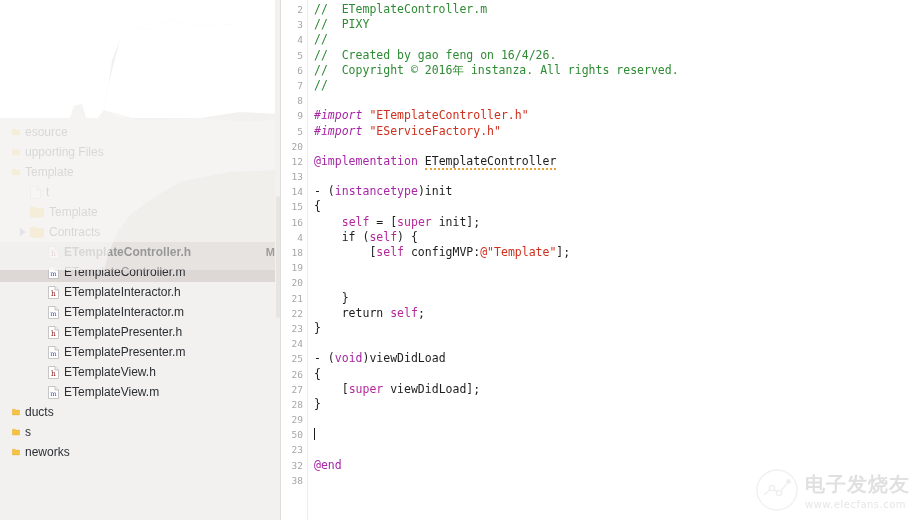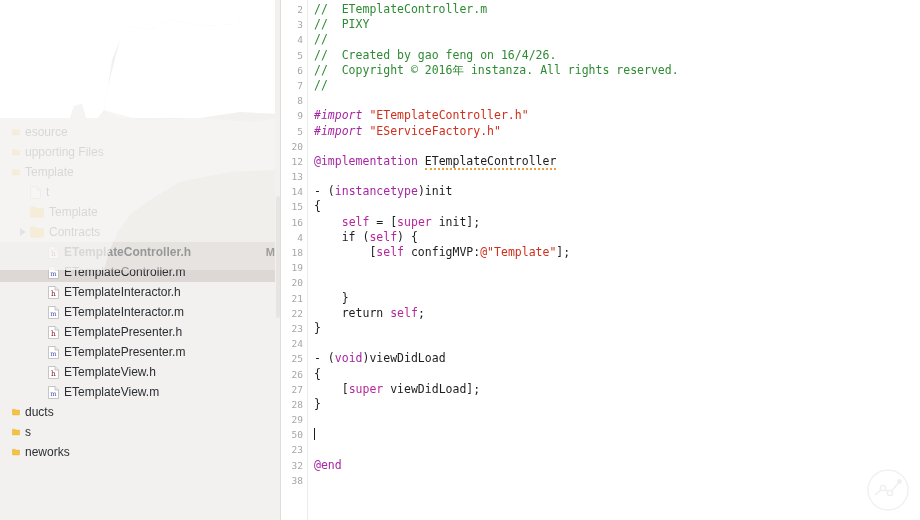--- a/index.html
+++ b/index.html
@@ -516,15 +516,19 @@
   </div>
 
   <div id="watermark">
     <svg width="44" height="44" viewBox="0 0 44 44">
       <circle cx="22" cy="22" r="20" fill="none" stroke="#cfcfcf" stroke-width="1.4"></circle>
       <path d="M9,27 L17,20 L24,25 L34,13" fill="none" stroke="#c9c9c9" stroke-width="1.4"></path>
       <circle cx="17" cy="20" r="2.6" fill="#ffffff" stroke="#c9c9c9" stroke-width="1.4"></circle>
       <circle cx="24" cy="25" r="2.6" fill="#ffffff" stroke="#c9c9c9" stroke-width="1.4"></circle>
       <circle cx="33.5" cy="13.5" r="2.4" fill="#c9c9c9"></circle>
     </svg>
+    <div class="wm-text">
+      <div class="wm-cn">电子发烧友</div>
+      <div class="wm-url">www.elecfans.com</div>
+    </div>
   </div>
 
 </div>
 
 </body></html>

